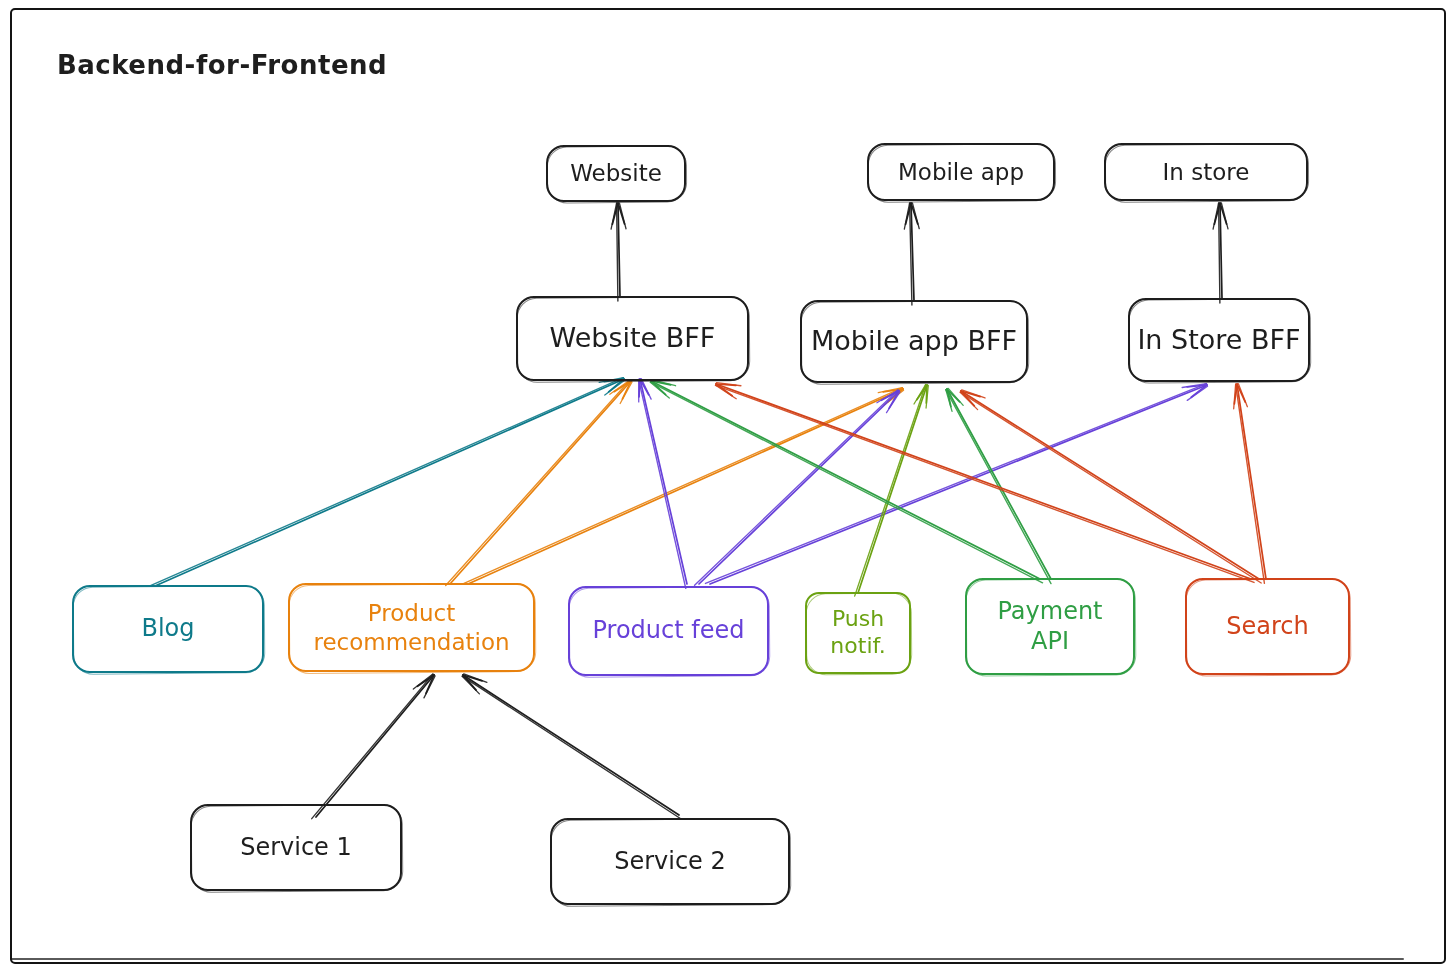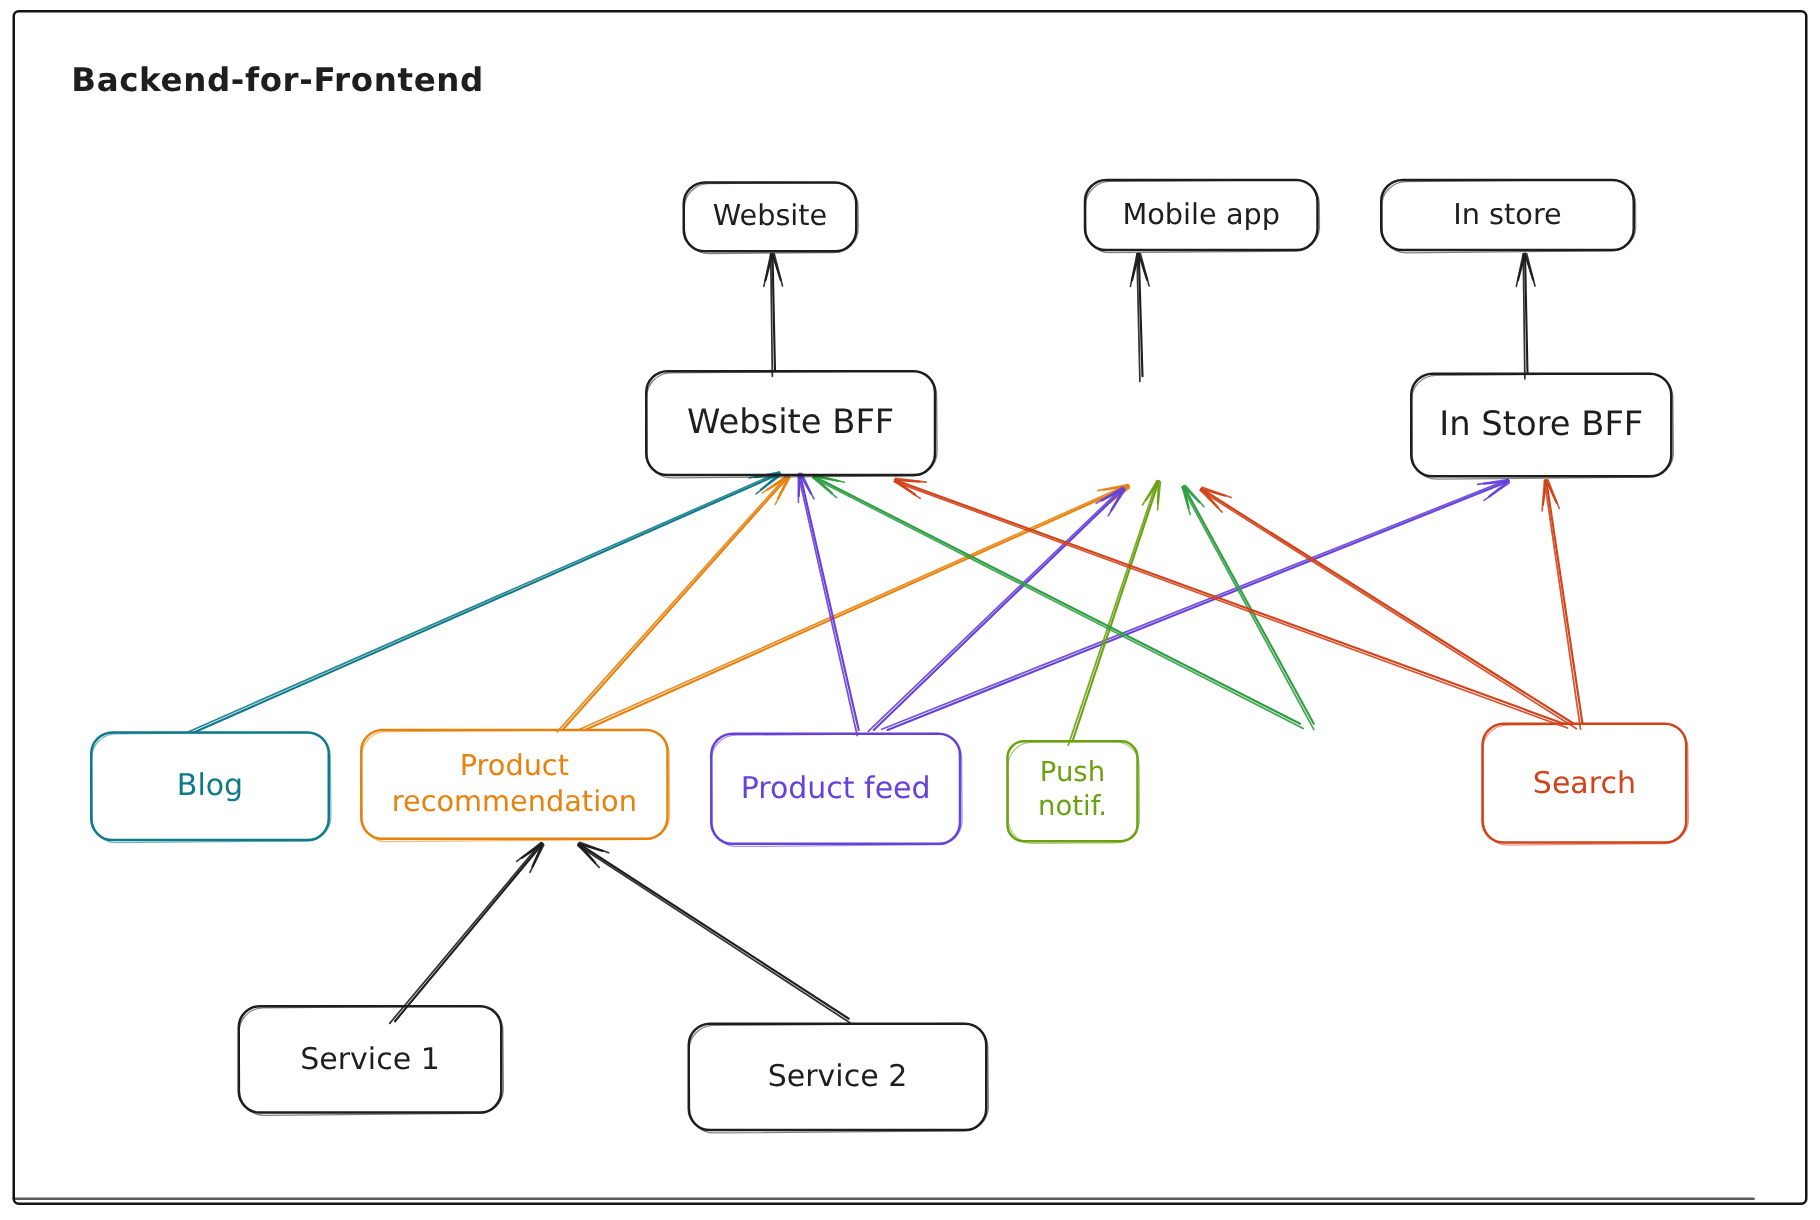--- a/index.html
+++ b/index.html
@@ -32,21 +32,21 @@
     border-radius:20px;opacity:.55;transform:rotate(-.5deg) translate(1px,1px);
     pointer-events:none;
   }
   .node .lbl{display:block;}
   
   #n-website{left:546px;top:145px;width:140px;height:57px;font-size:23px;}
   #n-mobile_app{left:823px;top:143px;width:188px;height:58px;font-size:23px;margin-left:44px;}
   #n-in_store{left:1104px;top:143px;width:204px;height:58px;font-size:23px;}
   #n-website_bff{left:516px;top:296px;width:233px;height:85px;font-size:27px;}
   #n-mobile_app_bff{left:800px;top:300px;width:228px;height:83px;font-size:27px;}
-  #n-in_store_bff{left:1128px;top:298px;width:210px;height:84px;font-size:27px;}
+  #n-in_store_bff{left:1128px;top:298px;width:182px;height:84px;font-size:27px;}
   #n-blog{left:72px;top:585px;width:192px;height:88px;font-size:24px;}
   #n-product_recommendation{left:288px;top:583px;width:247px;height:89px;font-size:23px;}
   #n-product_recommendation .lbl{max-width:228px;}
   #n-product_feed{left:568px;top:586px;width:201px;height:90px;font-size:24px;}
   #n-push_notif{left:805px;top:592px;width:106px;height:82px;font-size:22px;border-radius:14px;}
   #n-push_notif .lbl{max-width:72px;}
   #n-payment_api{left:965px;top:578px;width:170px;height:97px;font-size:24px;}
   #n-payment_api .lbl{max-width:112px;}
   #n-search{left:1185px;top:578px;width:165px;height:97px;font-size:24px;}
   #n-service_1{left:190px;top:804px;width:212px;height:87px;font-size:24px;}
@@ -205,36 +205,42 @@
   <div class="node" id="n-mobile_app" style="color: rgb(30, 30, 30);">
     <span class="lbl">Mobile app</span>
   </div>
   <div class="node" id="n-in_store" style="color: rgb(30, 30, 30);">
     <span class="lbl">In store</span>
   </div>
 
   <div class="node" id="n-website_bff" style="color: rgb(30, 30, 30);">
     <span class="lbl">Website BFF</span>
   </div>
+  <div class="node" id="n-mobile_app_bff" style="color: rgb(30, 30, 30);">
+    <span class="lbl">Mobile app BFF</span>
+  </div>
   <div class="node" id="n-in_store_bff" style="color: rgb(30, 30, 30);">
     <span class="lbl">In Store BFF</span>
   </div>
 
   <div class="node" id="n-blog" style="color: rgb(14, 122, 138);">
     <span class="lbl">Blog</span>
   </div>
   <div class="node" id="n-product_recommendation" style="color: rgb(232, 130, 14);">
     <span class="lbl">Product recommendation</span>
   </div>
   <div class="node" id="n-product_feed" style="color: rgb(103, 65, 217);">
     <span class="lbl">Product feed</span>
   </div>
   <div class="node" id="n-push_notif" style="color: rgb(107, 162, 18);">
     <span class="lbl">Push notif.</span>
   </div>
+  <div class="node" id="n-payment_api" style="color: rgb(47, 158, 68);">
+    <span class="lbl">Payment API</span>
+  </div>
   <div class="node" id="n-search" style="color: rgb(209, 67, 26);">
     <span class="lbl">Search</span>
   </div>
 
   <div class="node" id="n-service_1" style="color: rgb(30, 30, 30);">
     <span class="lbl">Service 1</span>
   </div>
   <div class="node" id="n-service_2" style="color: rgb(30, 30, 30);">
     <span class="lbl">Service 2</span>
   </div>

